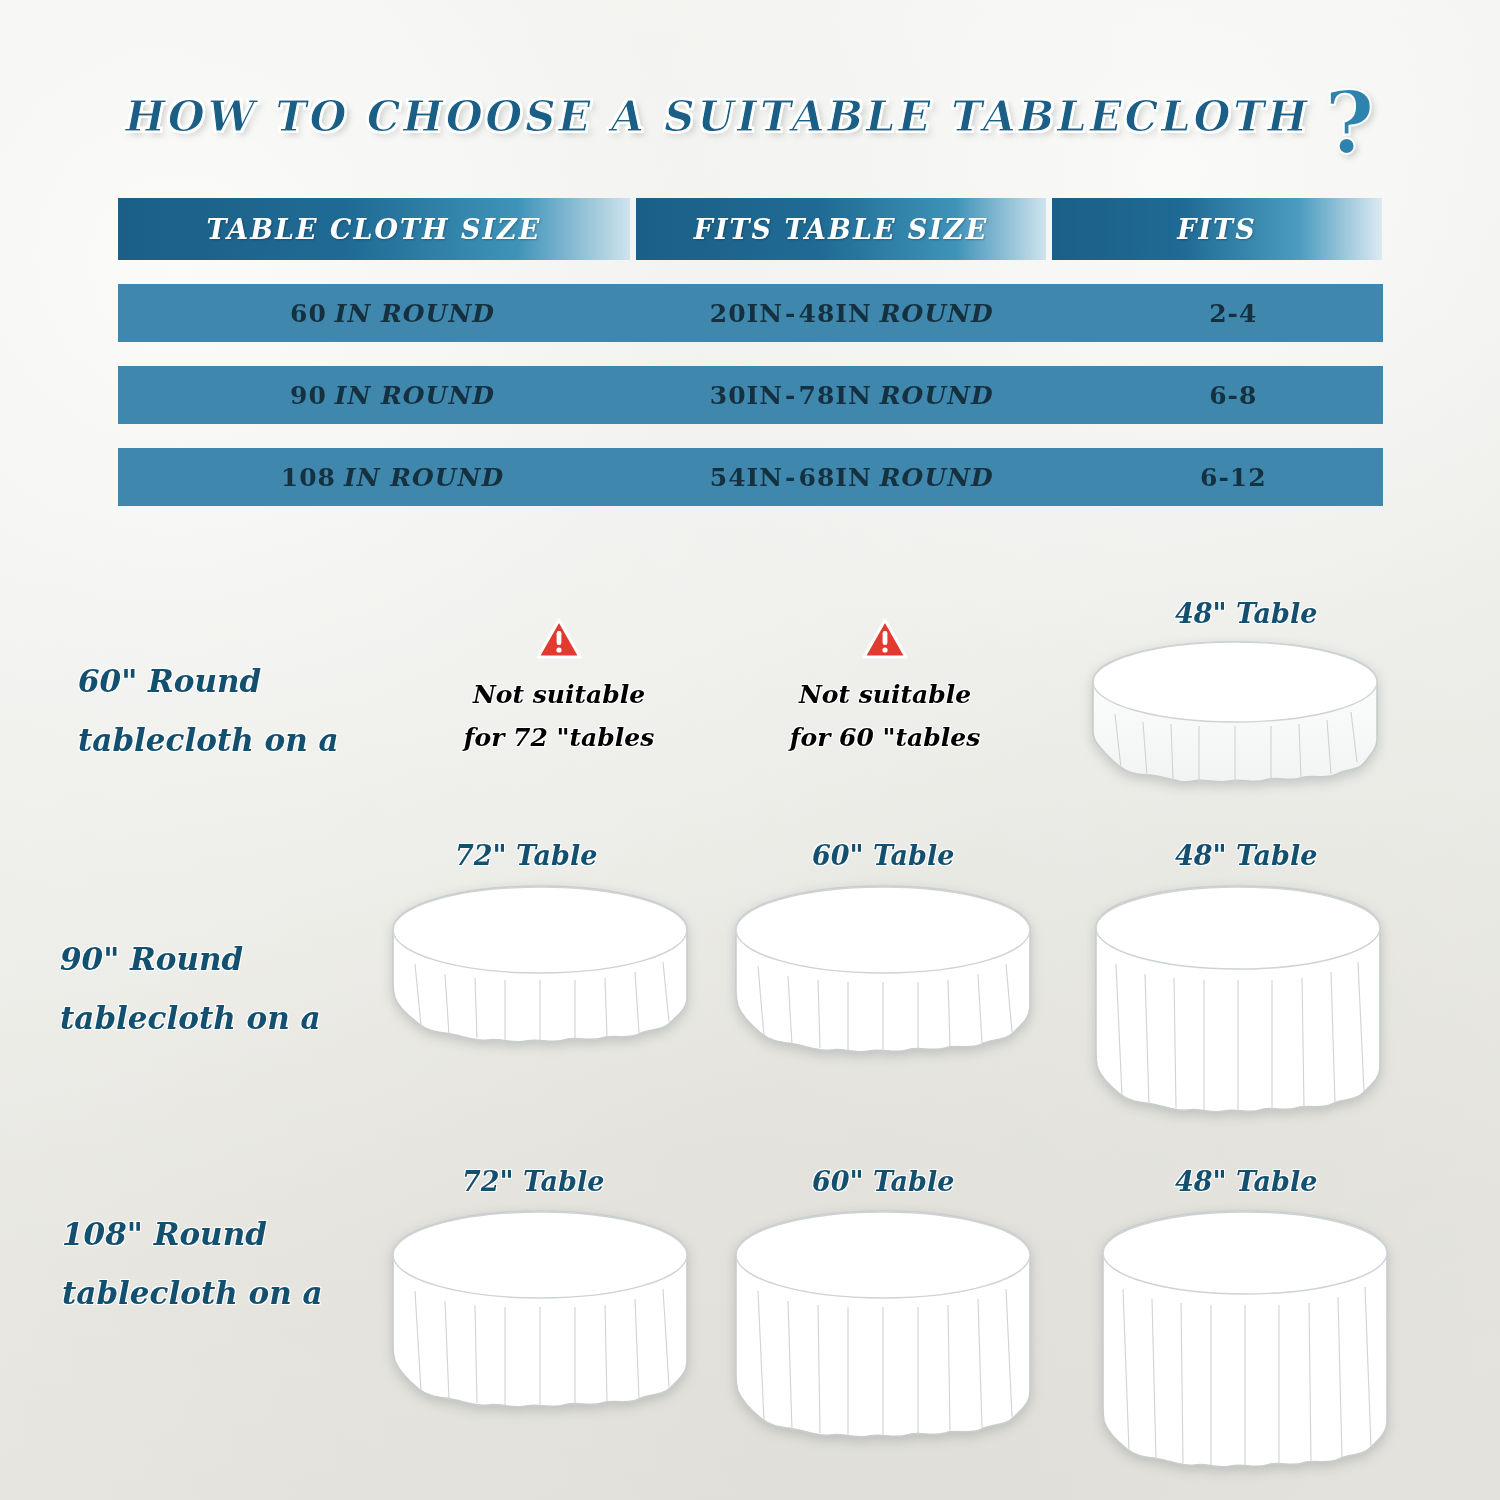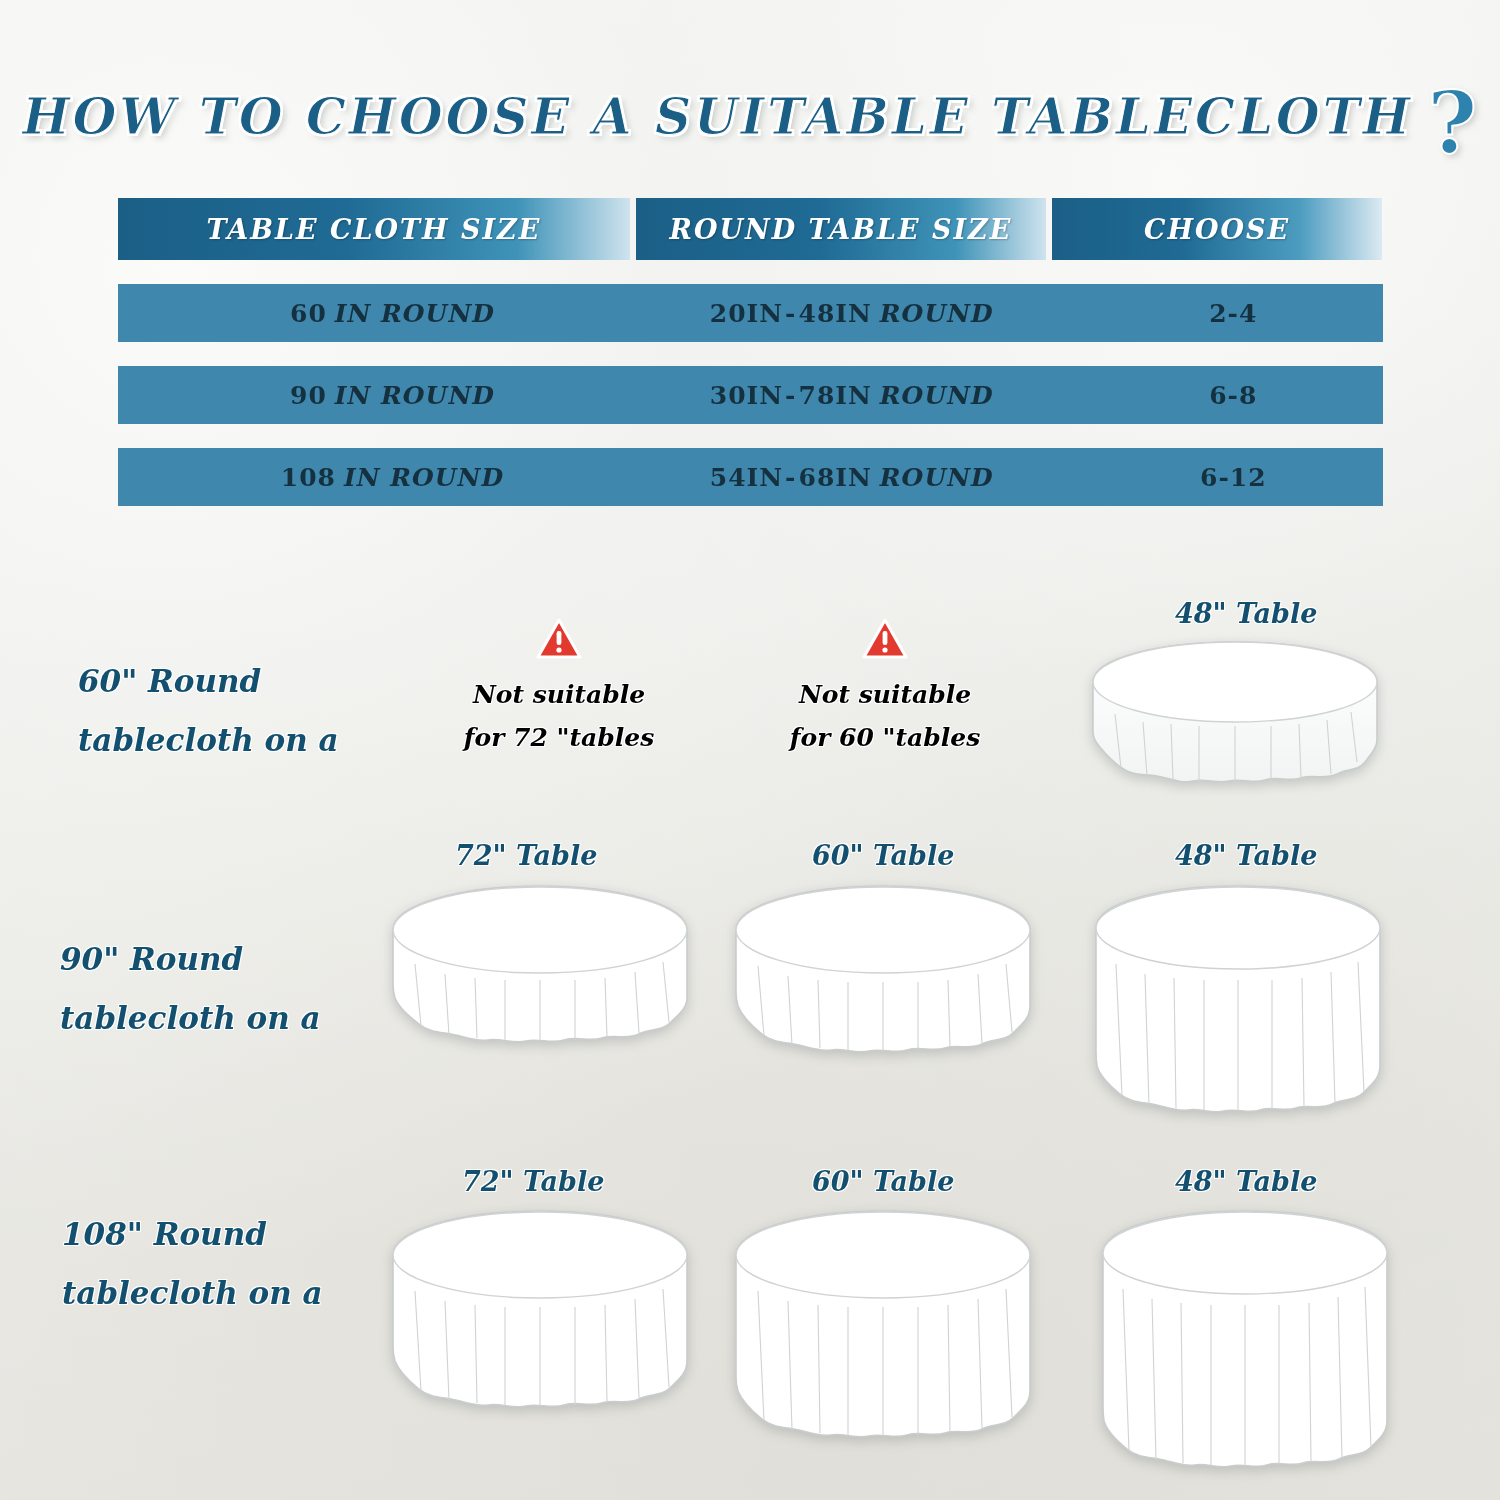--- a/index.html
+++ b/index.html
@@ -49,21 +49,21 @@
     left: 0;
     width: 1500px;
     text-align: center;
     white-space: nowrap;
   }
   .title-text {
     display: inline-block;
     font-family: "DejaVu Serif", serif;
     font-weight: bold;
     font-style: italic;
-    font-size: 50px;
+    font-size: 42px;
     letter-spacing: 3px;
     color: #1b5f86;
     -webkit-text-stroke: 1px #ffffff;
     text-shadow:
       2px 0 0 #fff, -2px 0 0 #fff, 0 2px 0 #fff, 0 -2px 0 #fff,
       2px 2px 0 #fff, -2px -2px 0 #fff, 2px -2px 0 #fff, -2px 2px 0 #fff,
       4px 4px 6px rgba(120,130,125,0.35);
     vertical-align: middle;
   }
   .title-q {
@@ -194,22 +194,22 @@
 
   <div id="content">
 
     <div class="title-row">
       <span class="title-text">HOW TO CHOOSE A SUITABLE TABLECLOTH</span><span class="title-q">?</span>
     </div>
 
     <div class="tbl">
       <div class="tbl-head">
         <div class="th th-1">TABLE CLOTH SIZE</div>
-        <div class="th th-2">ROUND TABLE SIZE</div>
-        <div class="th th-3">CHOOSE</div>
+        <div class="th th-2">FITS TABLE SIZE</div>
+        <div class="th th-3">FITS</div>
       </div>
 
       <div class="tbl-row">
         <div class="td td-1">
           <span class="num">60</span>
             <span class="unit">IN ROUND</span>
         </div>
         <div class="td td-2">
           <span class="num" style="margin-right:0">20IN</span>
             <span class="num" style="margin:0 2px">-</span>

